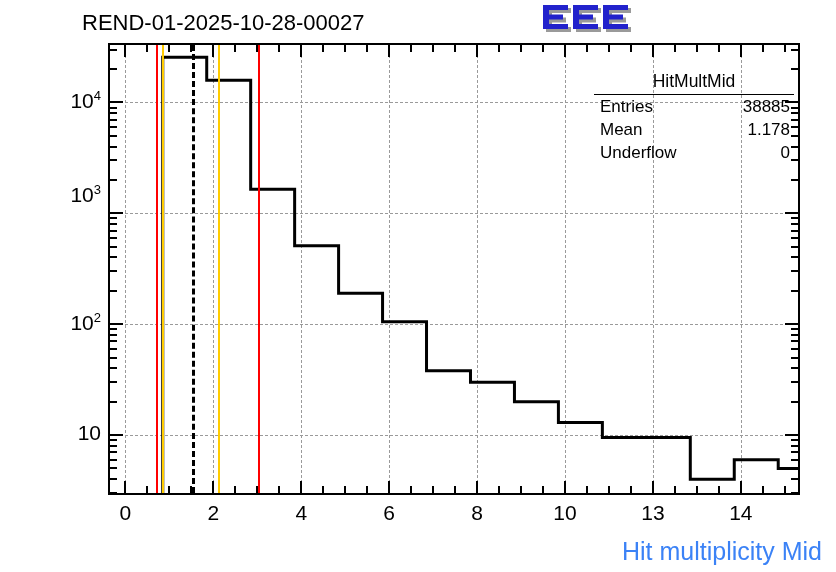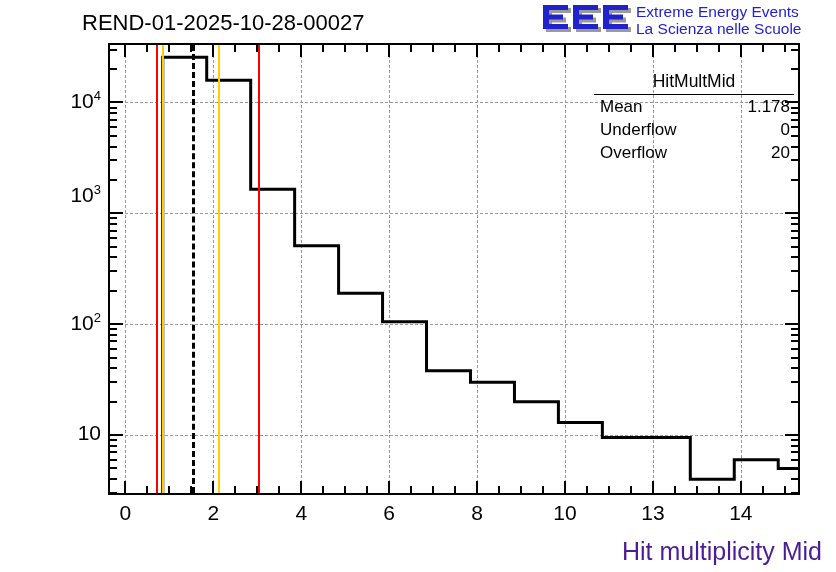--- a/index.html
+++ b/index.html
@@ -38,21 +38,21 @@
   .xt{bottom:0;width:2px;}
   .xt.maj{height:12px;}
   .xt.min{height:7px;}
   .xt.top{top:0;bottom:auto;}
 
   
   .xlab{position:absolute;font-size:21px;color:#000;text-align:center;transform:translateX(-50%);}
   .ylab{position:absolute;font-size:21px;color:#000;text-align:right;white-space:nowrap;}
   .ylab sup{font-size:13px;vertical-align:super;}
   .axistitle{
-    position:absolute; right:14px; bottom:6px; font-size:25px; color:#4c1d95; white-space:nowrap;
+    position:absolute; right:14px; bottom:6px; font-size:25px; color:#3b82f6; white-space:nowrap;
   }
 
   
   .vline{position:absolute; top:0; height:448px; width:2px;}
   .vline.red{background:#ff0000;}
   .vline.orange{background:#ffcc00;}
   .vline.dash{
     width:0; background:transparent; border-left:3px dashed #000;
   }
 
@@ -107,24 +107,20 @@
           <rect x="33" y="2" width="25" height="5"></rect>
           <rect x="33" y="2" width="6" height="24"></rect>
           <rect x="33" y="11.5" width="20" height="5"></rect>
           <rect x="33" y="21" width="25" height="5"></rect>
           <rect x="63" y="2" width="25" height="5"></rect>
           <rect x="63" y="2" width="6" height="24"></rect>
           <rect x="63" y="11.5" width="20" height="5"></rect>
           <rect x="63" y="21" width="25" height="5"></rect>
         </g>
       </svg>
-    </div>
-    <div class="logo-lines">
-      <div class="logo-line">Extreme Energy Events</div>
-      <div class="logo-line">La Scienza nelle Scuole</div>
     </div>
   </div>
 
   <div class="plotarea" id="plotarea">
       <div class="gridv" style="left: 15.3866px;"></div>
       <div class="gridv" style="left: 103.31px;"></div>
       <div class="gridv" style="left: 191.233px;"></div>
       <div class="gridv" style="left: 279.157px;"></div>
       <div class="gridv" style="left: 367.08px;"></div>
       <div class="gridv" style="left: 455.003px;"></div>
@@ -296,27 +292,27 @@
       <div class="ylab" style="right: 735px; top: 182px;">10<sup>3</sup></div>
       <div class="ylab" style="right: 735px; top: 88.4788px;">10<sup>4</sup></div>
     </div>
 
   <div class="axistitle">Hit multiplicity Mid</div>
 
   <div class="stats">
     <div class="sbt">HitMultMid</div>
     <div id="statsrows">
         <div class="srow">
+          <span class="sname">Entries</span>
+          <span class="sval">38885</span>
+        </div>
+        <div class="srow">
           <span class="sname">Mean</span>
           <span class="sval">1.178</span>
         </div>
         <div class="srow">
           <span class="sname">Underflow</span>
           <span class="sval">0</span>
         </div>
-        <div class="srow">
-          <span class="sname">Overflow</span>
-          <span class="sval">20</span>
-        </div>
       </div>
   </div>
 
 </div>
 
 </body></html>

